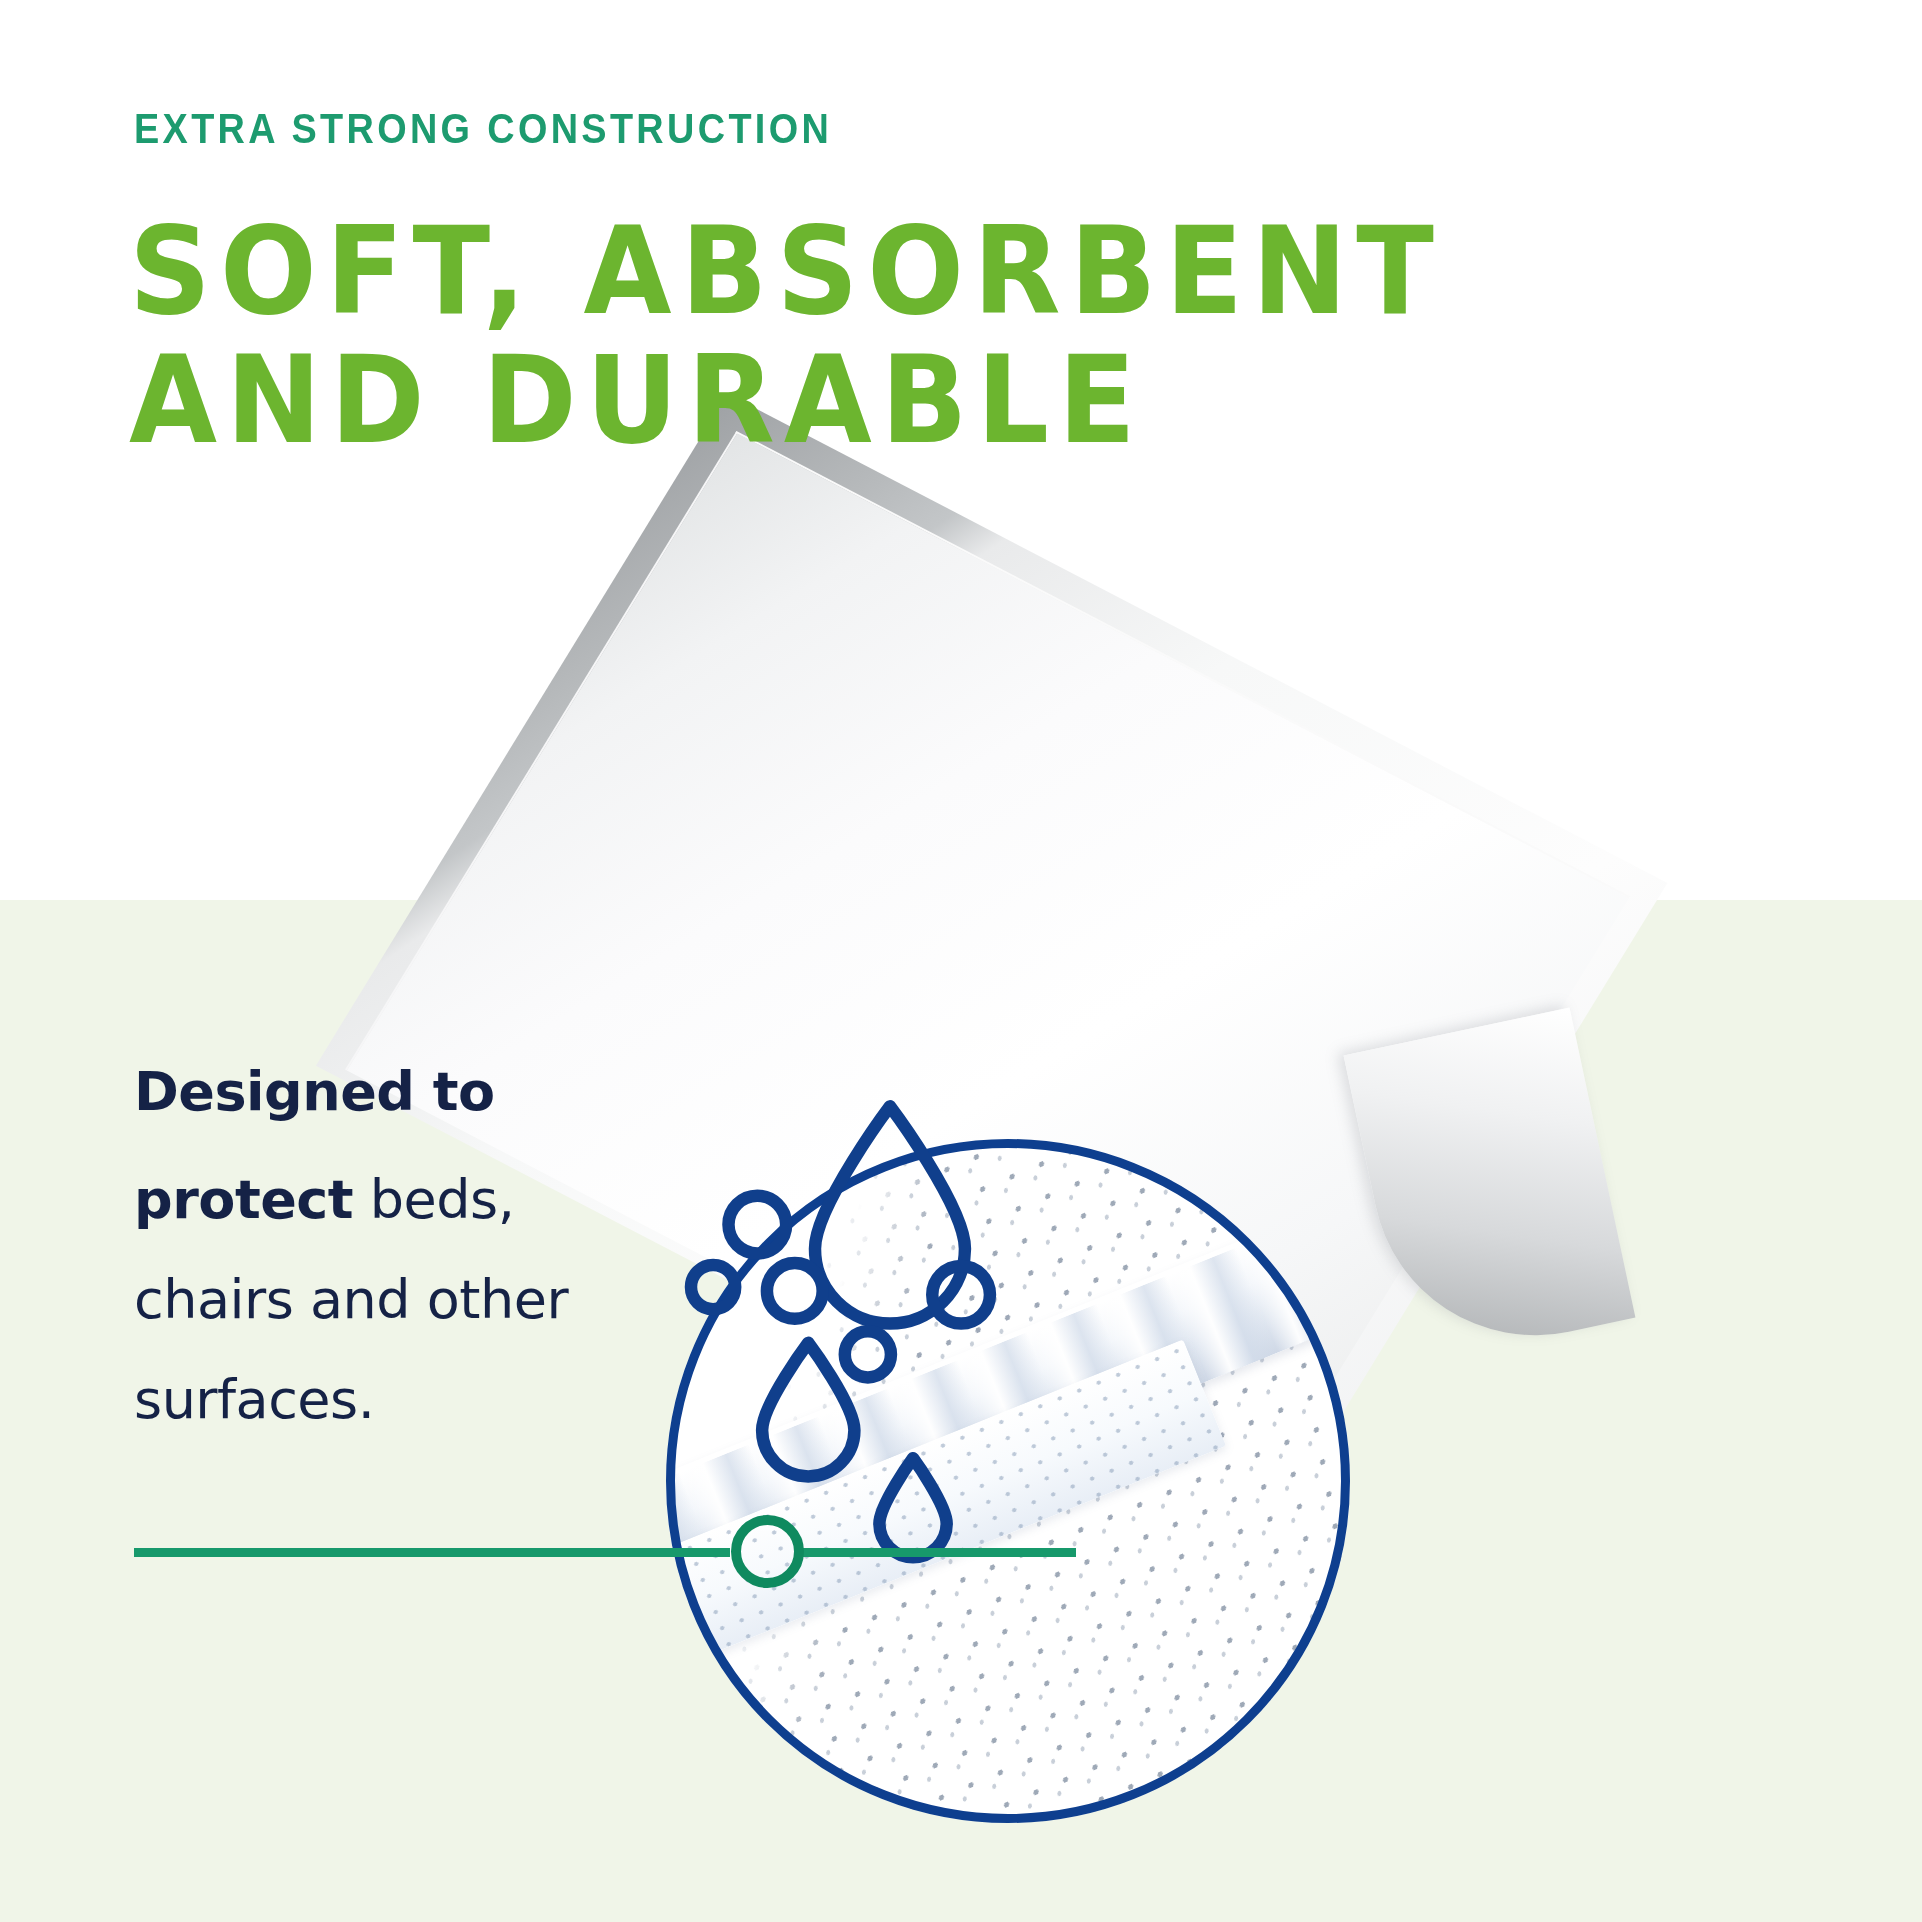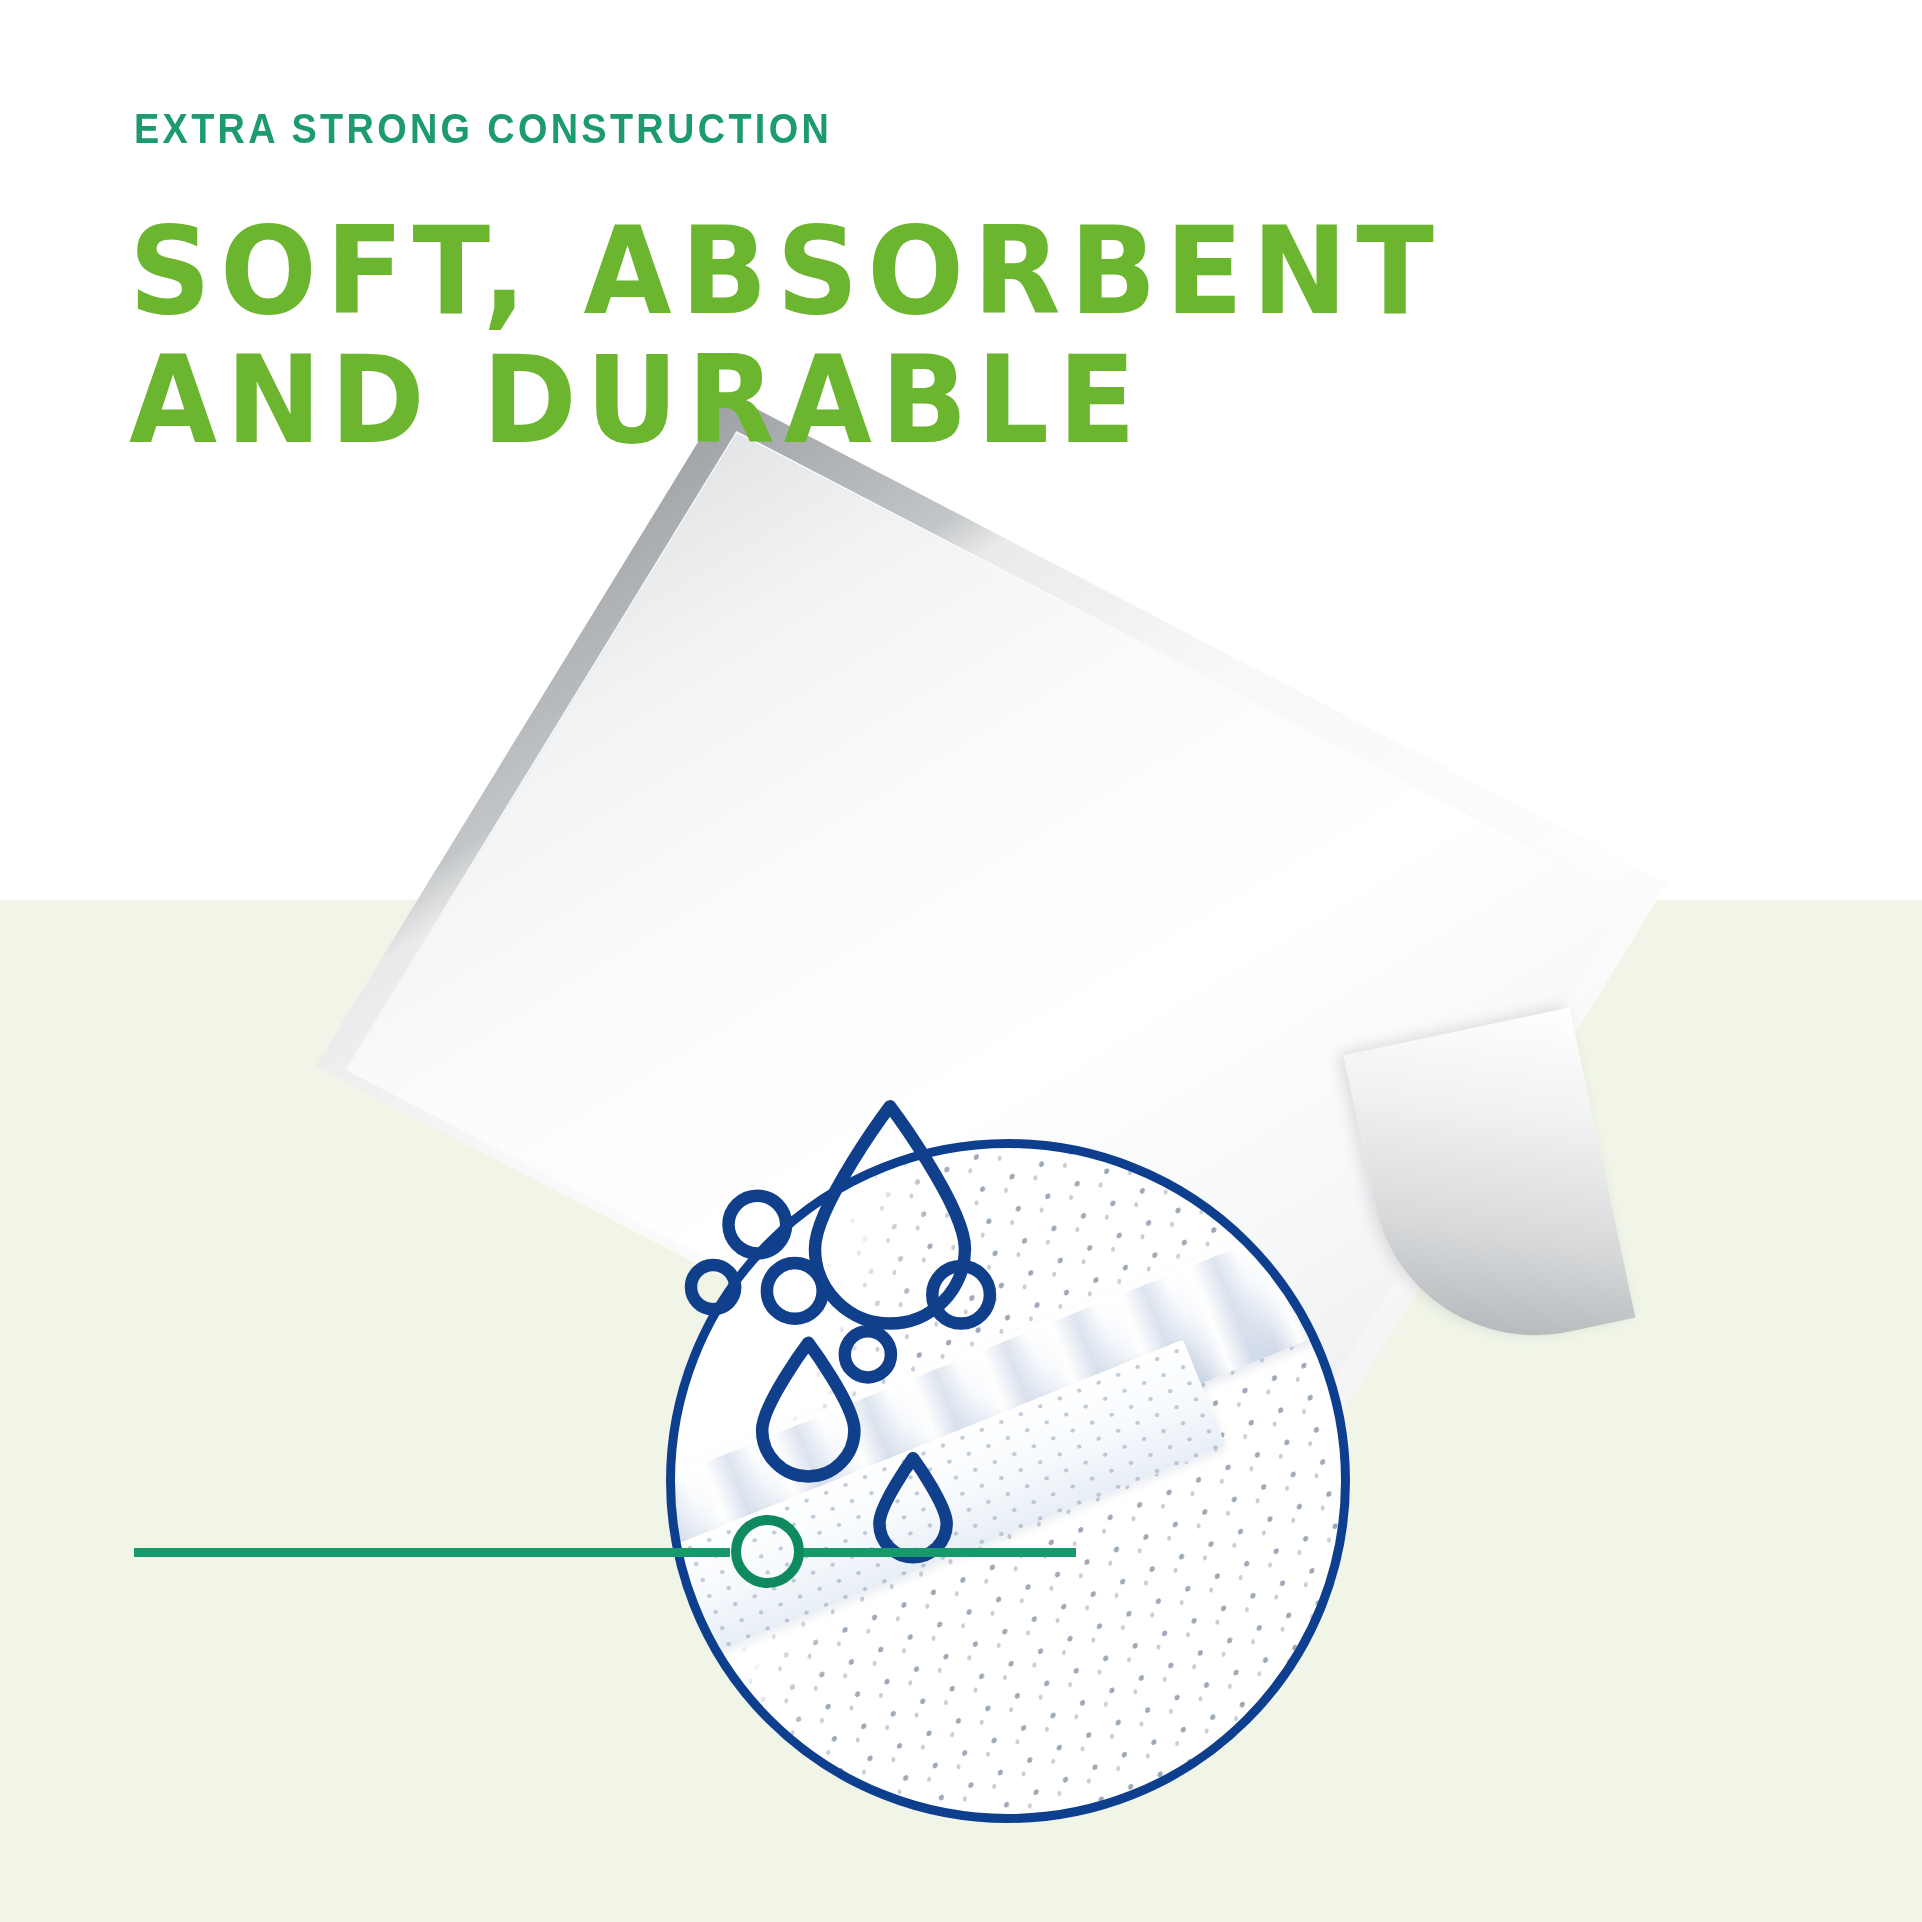--- a/index.html
+++ b/index.html
@@ -201,15 +201,21 @@
   </svg>
 
   <div class="connector-line"></div>
   <div class="connector-line2"></div>
   <div class="connector-ring"></div>
 
   <div class="eyebrow">EXTRA STRONG CONSTRUCTION</div>
 
   <div class="headline"><span>SOFT, ABSORBENT</span><span class="l2">AND DURABLE</span></div>
 
+  <div class="bodytext">
+    <span class="bt-line1">Designed to</span>
+    <b>protect</b><span> beds,</span>
+    <span>chairs and other</span>
+    <span>surfaces.</span>
+  </div>
 
 </div>
 
 
 </body></html>

